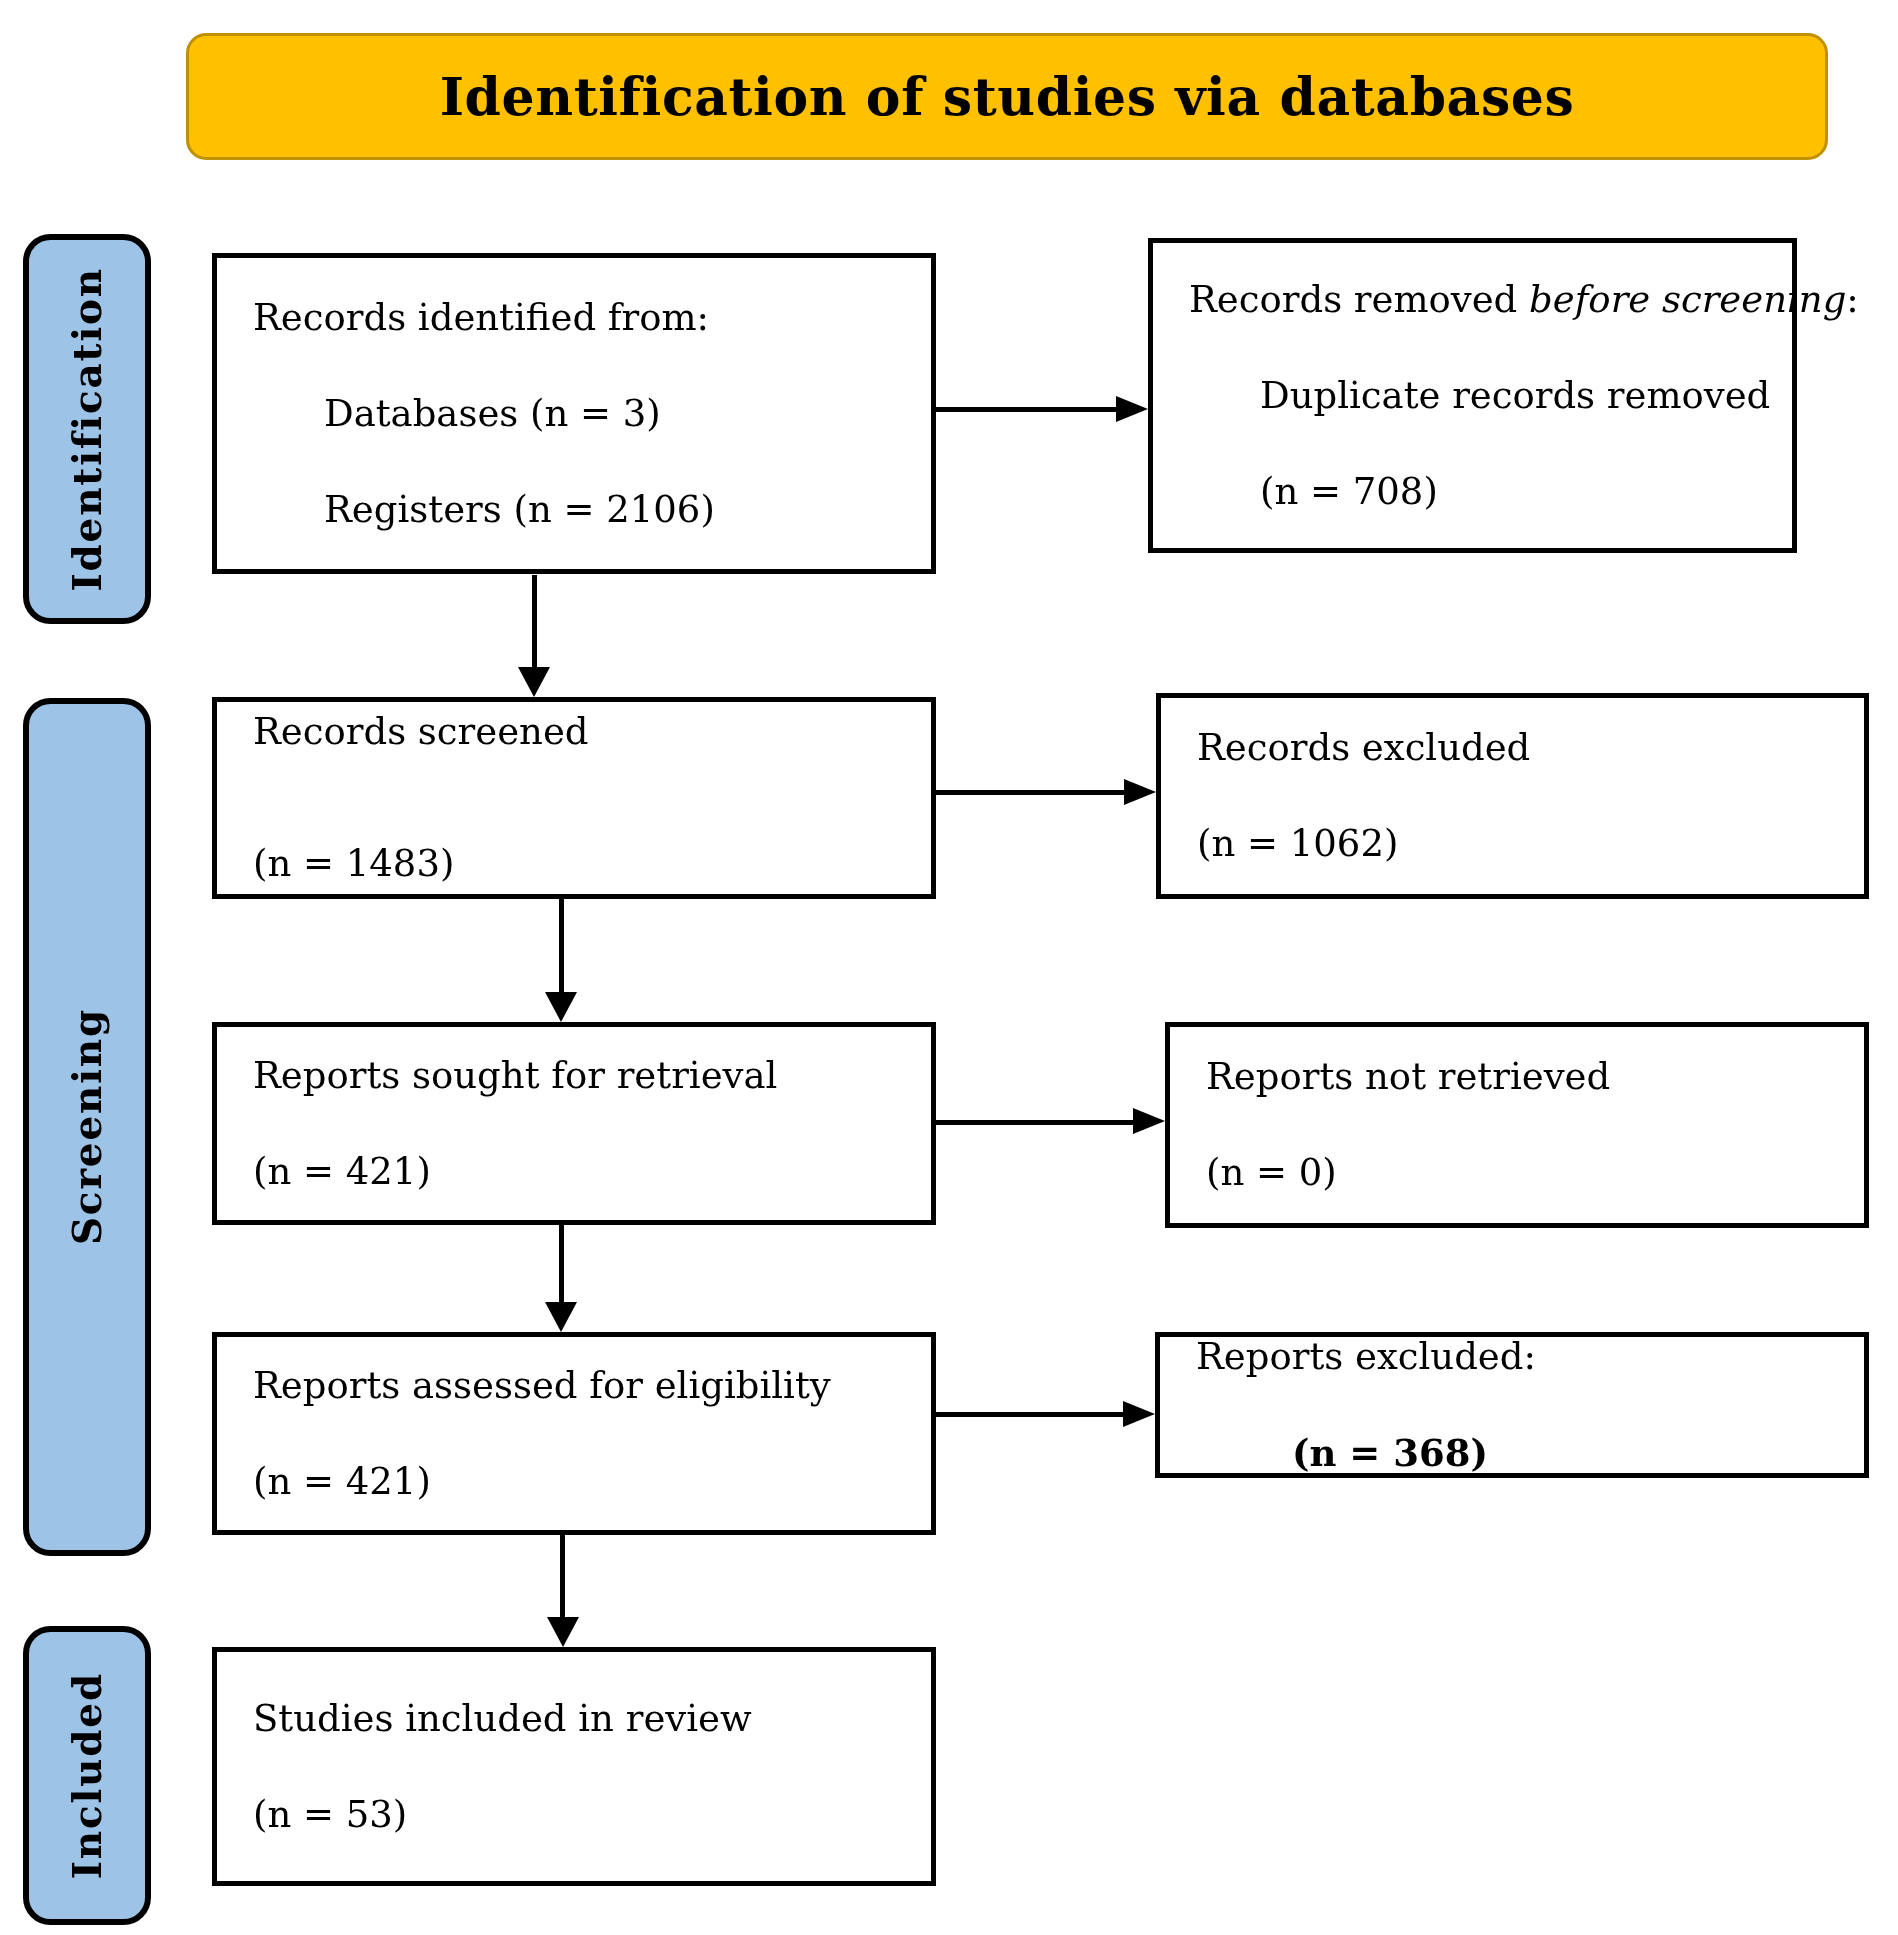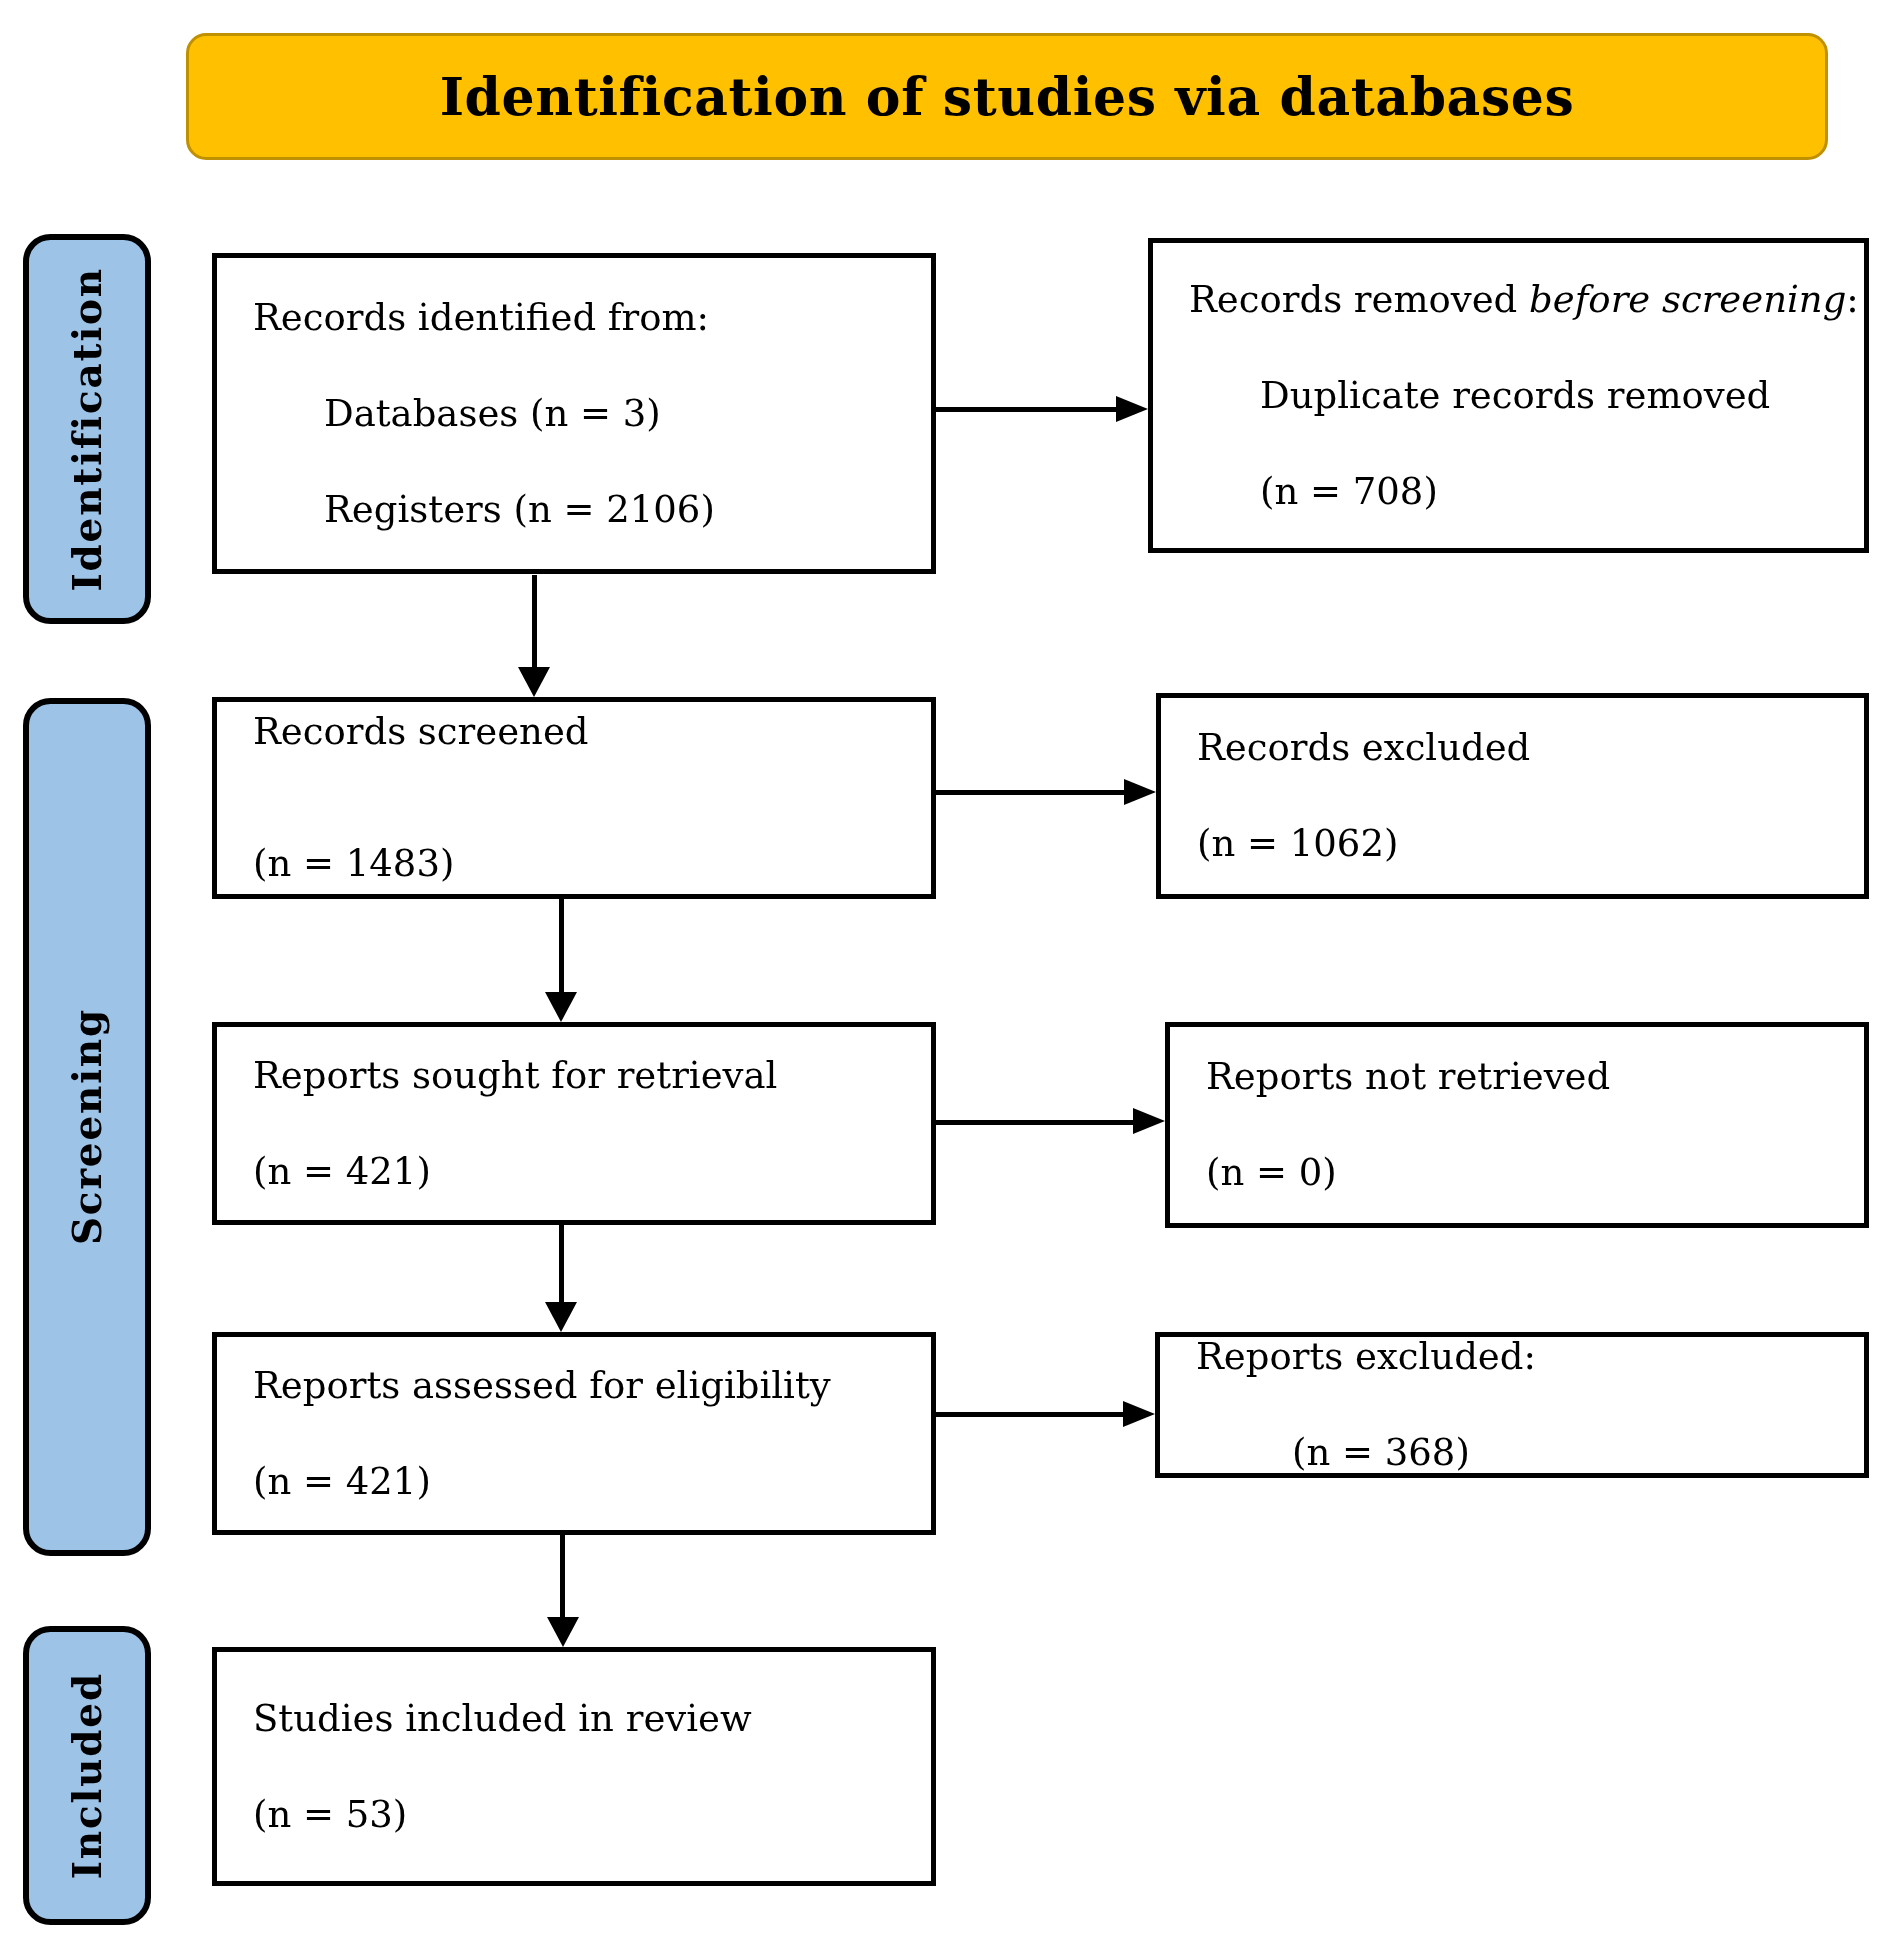--- a/index.html
+++ b/index.html
@@ -68,31 +68,31 @@
     border:5.4px solid var(--box-border);
     display:flex;
     flex-direction:column;
     justify-content:center;
     padding:6px 18px 6px 36px;
     font-size:37px;
     line-height:96px;
   }
   .flow-box .line{white-space:nowrap;}
   .flow-box .indent1{padding-left:71px;}
-  .flow-box .indent2{padding-left:96px;}
+  .flow-box .indent2{padding-left:96px;font-weight:bold;}
   .em-italic{font-style:italic;}
   
   .box-l{left:212px;width:724px;}
   .box-l1{top:253px;height:321px;}
   .box-l2{top:697px;height:202px;gap:36px;}
   .box-l3{top:1022px;height:203px;}
   .box-l4{top:1332px;height:203px;}
   .box-l5{top:1647px;height:239px;}
   
-  .box-r1{left:1148px;width:721px;top:238px;height:315px;}
+  .box-r1{left:1148px;width:649px;top:238px;height:315px;}
   .box-r2{left:1156px;width:713px;top:693px;height:206px;}
   .box-r3{left:1165px;width:704px;top:1022px;height:206px;}
   .box-r4{left:1155px;width:714px;top:1332px;height:146px;}
   
   .vline{position:absolute;width:5.4px;background:#000;}
   .hline{position:absolute;height:5.4px;background:#000;}
   .head-down{
     position:absolute;width:0;height:0;
     border-left:16px solid transparent;
     border-right:16px solid transparent;

